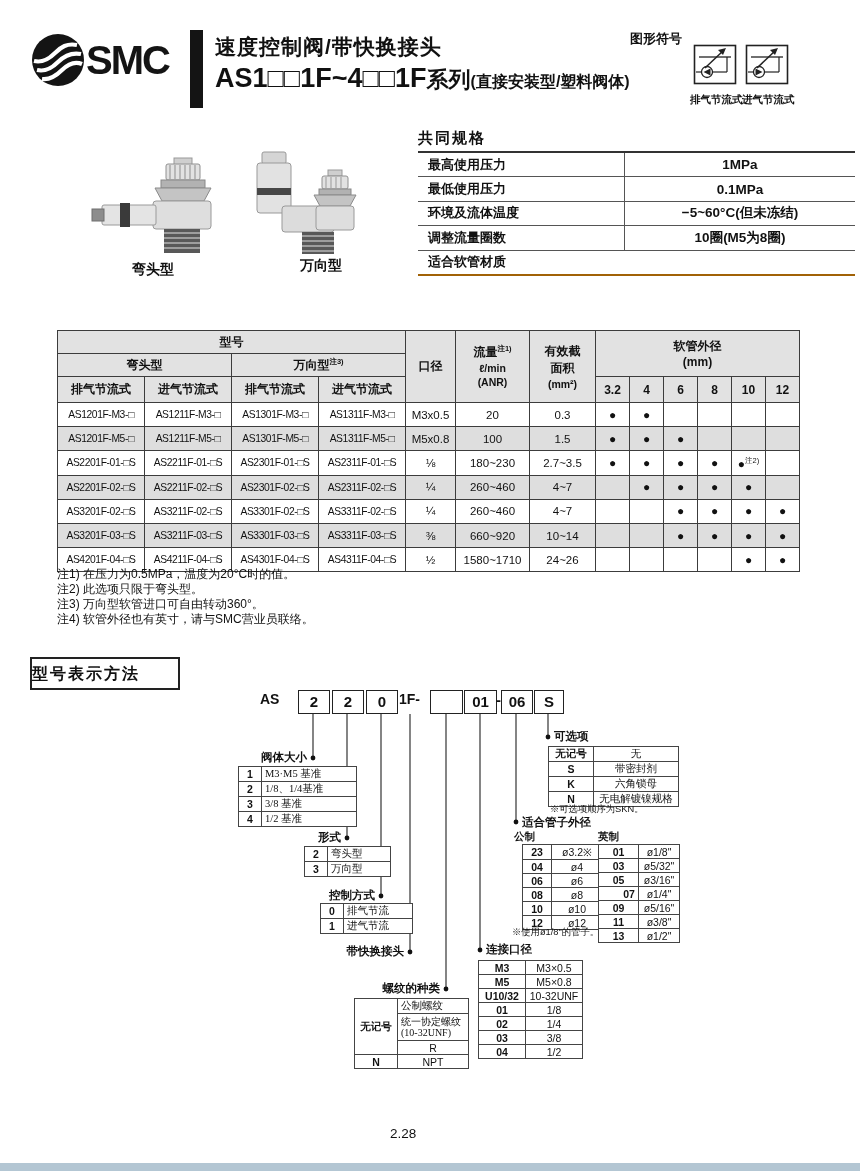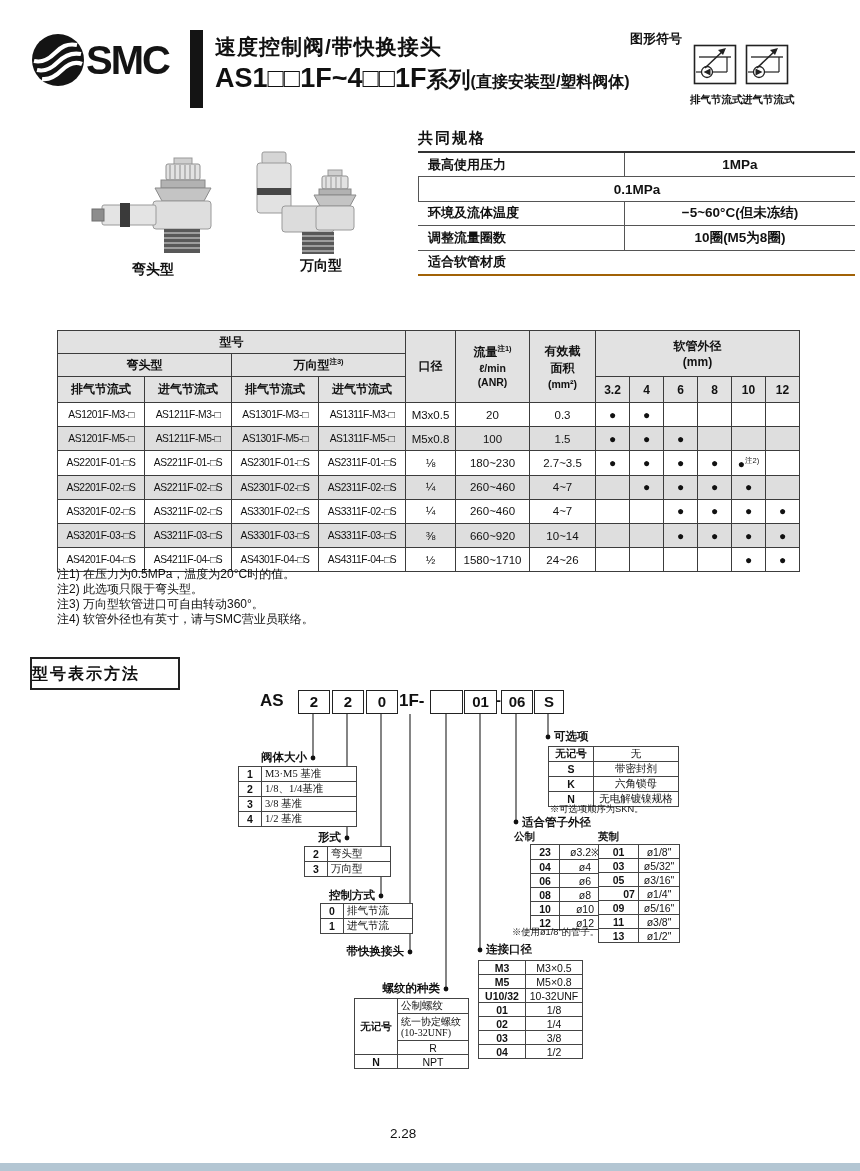--- a/index.html
+++ b/index.html
@@ -44,21 +44,21 @@
 
   
   #notes{left:57px;top:567px;font-size:12px;line-height:15px;}
 
   
   .order-box{left:30px;top:657px;width:146px;height:29px;border:2px solid #222;
              font-size:16px;font-weight:bold;text-align:left;line-height:29px;letter-spacing:2px;}
   #ordering{left:230px;top:690px;width:450px;height:405px;}
   #ordering .cbox{position:absolute;width:30px;height:22px;border:1.6px solid #222;
                   font-weight:bold;font-size:15px;text-align:center;line-height:21px;background:#fff;}
-  #ordering .ctext{position:absolute;font-weight:bold;font-size:17px;}
+  #ordering .ctext{position:absolute;font-weight:bold;font-size:14px;}
   .olabel{position:absolute;font-weight:bold;font-size:11.5px;white-space:nowrap;}
   .mini{position:absolute;border-collapse:collapse;background:#fff;}
   .mini td{border:1px solid #444;height:13px;padding:0 3px;font-size:10.5px;white-space:nowrap;color:#111;}
   .mini td.code{text-align:center;font-weight:bold;padding:0 2px;}
   .mini td.ctr{text-align:center;}
   .mini td.val{text-align:left;font-family:Liberation Serif, serif;}
   .mini td.wrap{white-space:normal;line-height:11px;height:26px;font-size:10px;}
   .mini-note{position:absolute;font-size:9.3px;white-space:nowrap;}
 
   
@@ -170,20 +170,21 @@
   </svg>
   <div class="abs photo-cap" style="left:300px;top:257px">万向型</div>
 
   <div class="abs spec-title">共同规格</div>
   <div class="abs" id="specs">
       <div class="spec-row">
         <div class="spec-label">最高使用压力</div>
         <div class="spec-value">1MPa</div>
       </div>
       <div class="spec-row">
+        <div class="spec-label">最低使用压力</div>
         <div class="spec-value">0.1MPa</div>
       </div>
       <div class="spec-row">
         <div class="spec-label">环境及流体温度</div>
         <div class="spec-value">−5~60°C(但未冻结)</div>
       </div>
       <div class="spec-row">
         <div class="spec-label">调整流量圈数</div>
         <div class="spec-value">10圈(M5为8圈)</div>
       </div>
@@ -499,21 +500,21 @@
             <td class="ctr" style="width: 50px;">3/8</td>
           </tr>
           <tr>
             <td class="code" style="width: 42px;">04</td>
             <td class="ctr" style="width: 50px;">1/2</td>
           </tr>
         </tbody>
       </table>
 
     <div class="olabel" style="left:284px;top:140px;font-size:10.5px">公制</div>
-    <table class="mini" style="left:300px;top:154px">
+    <table class="mini" style="left:292px;top:154px">
         <tbody id="tb-metric">
           <tr>
             <td class="code" style="width: 24px;">23</td>
             <td class="ctr" style="width: 44px;">ø3.2※</td>
           </tr>
           <tr>
             <td class="code" style="width: 24px;">04</td>
             <td class="ctr" style="width: 44px;">ø4</td>
           </tr>
           <tr>

